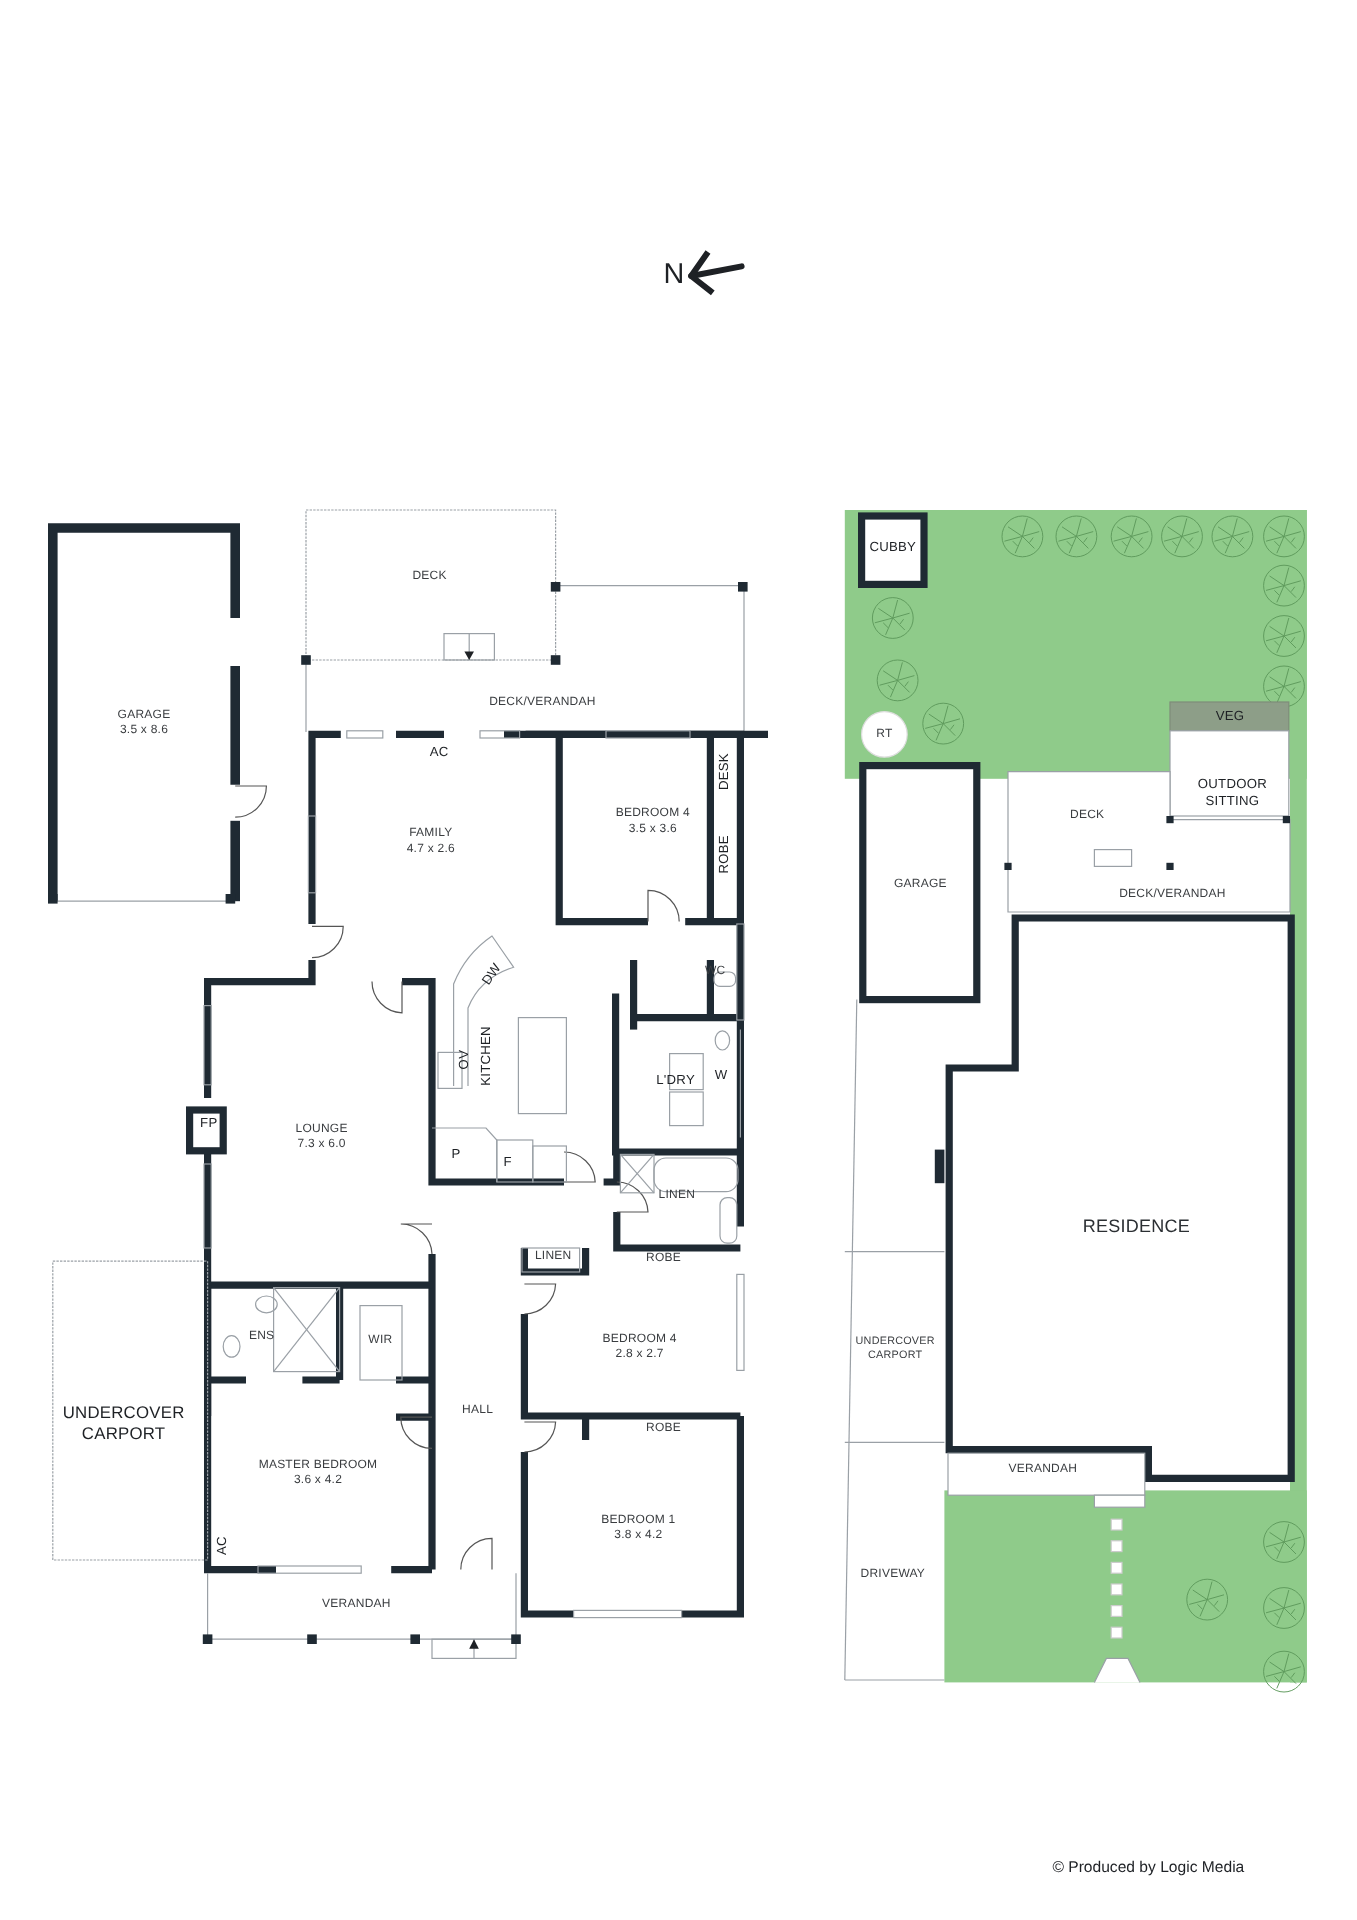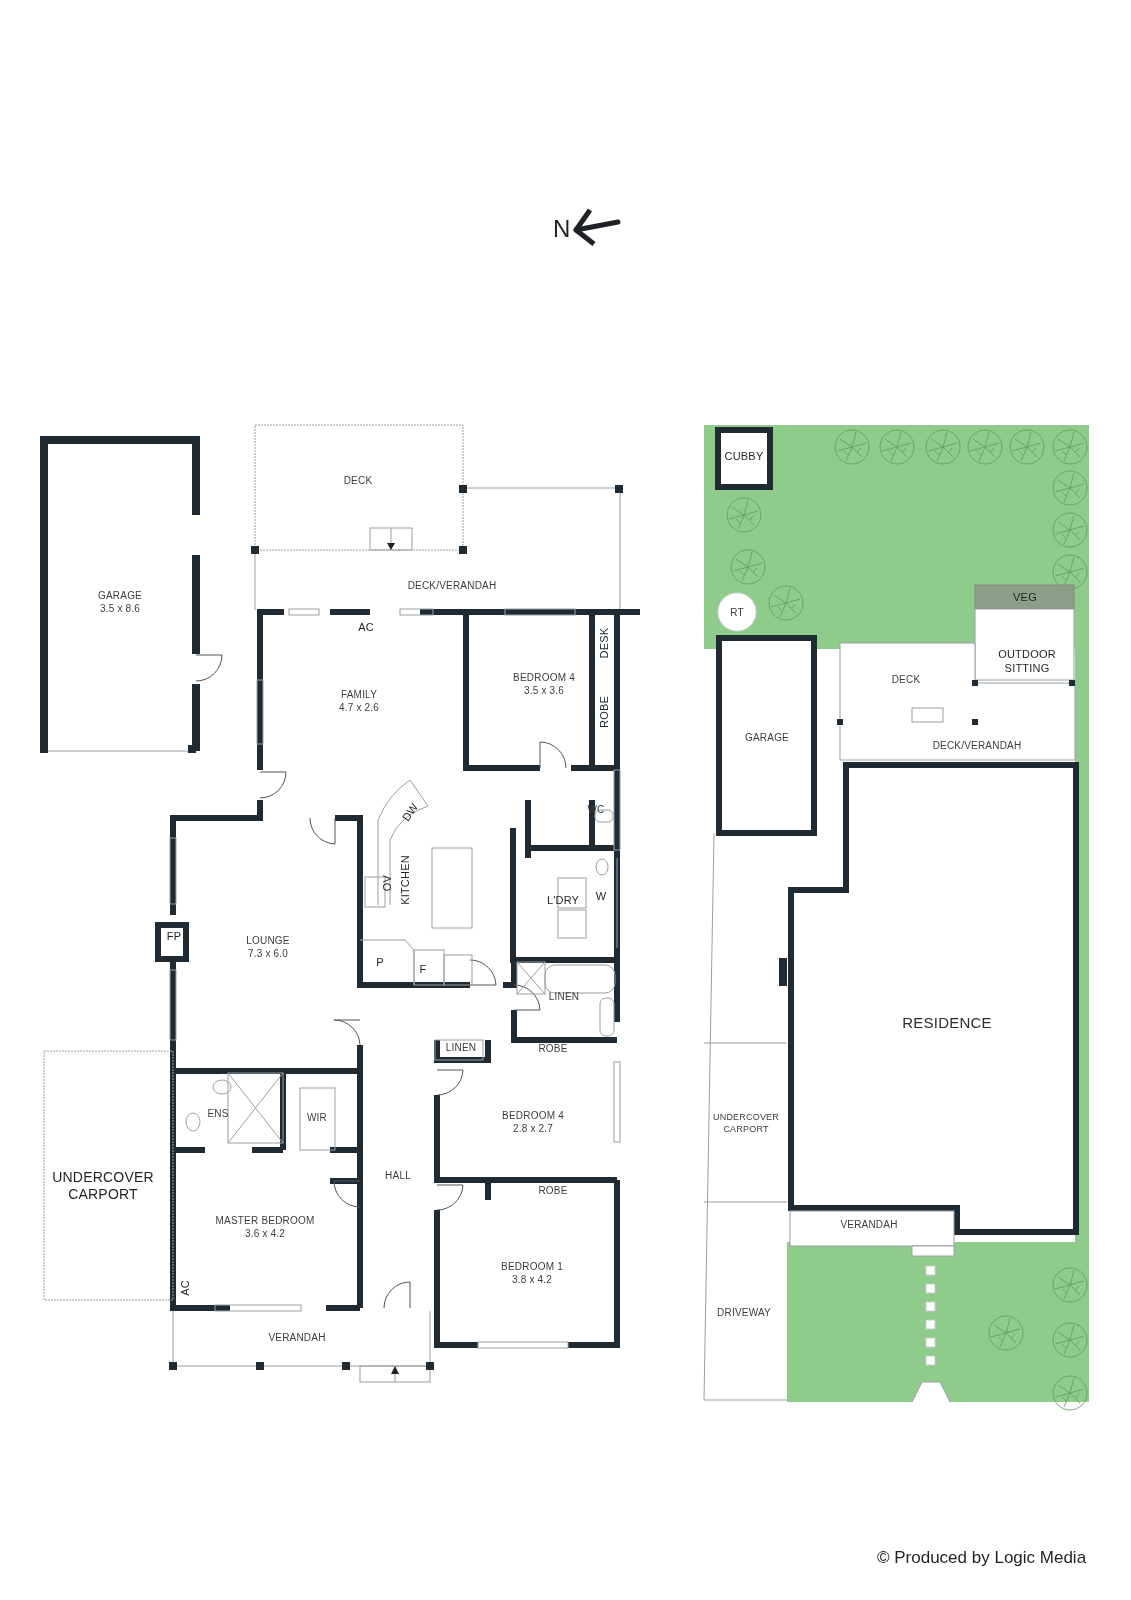--- a/index.html
+++ b/index.html
@@ -5,21 +5,21 @@
   html, body { margin:0; padding:0; background:#ffffff; }
   body { width:1131px; height:1600px; position:relative; overflow:hidden; font-family:"Liberation Sans", sans-serif; color:#2b2f33; }
   svg { position:absolute; left:0; top:0; }
   .lbl { position:absolute; font-size:10px; color:#3a3d40; text-align:center; line-height:13px; white-space:nowrap; transform:translate(-50%,-50%); letter-spacing:0.2px; }
   .lbl .dim { display:block; }
   .lbl.big { font-size:14px; line-height:17px; color:#1e2125; }
   .lbl.mid { font-size:11px; line-height:14px; color:#1e2125; }
   .lbl.xl { font-size:15px; color:#2b2f33;text-align:center; }
   .vert { transform:translate(-50%,-50%) rotate(-90deg); }
   .compass { position:absolute; left:553px; top:215px; font-size:24px; color:#1e2125; }
-  .credit { position:absolute; left:877px; top:1548px; font-size:17px; color:#1e2125; }
+  .credit { position:absolute; left:877px; top:1548px; font-size:13px; color:#1e2125; }
 </style>
 </head>
 <body>
 
 <svg width="1131" height="1600" viewBox="0 0 1131 1600">
   <defs>
     <g id="tree">
       <circle r="17" fill="none" stroke="#5e9a5c" stroke-width="0.8"></circle>
       <path d="M0 0 L-12 -8 M0 0 L4 -15 M0 0 L14 -4 M0 0 L10 10 M0 0 L-6 14 M0 0 L-15 4 M-4 8 L-8 4 M6 5 L9 1" stroke="#5e9a5c" stroke-width="0.8" fill="none"></path>
     </g>

